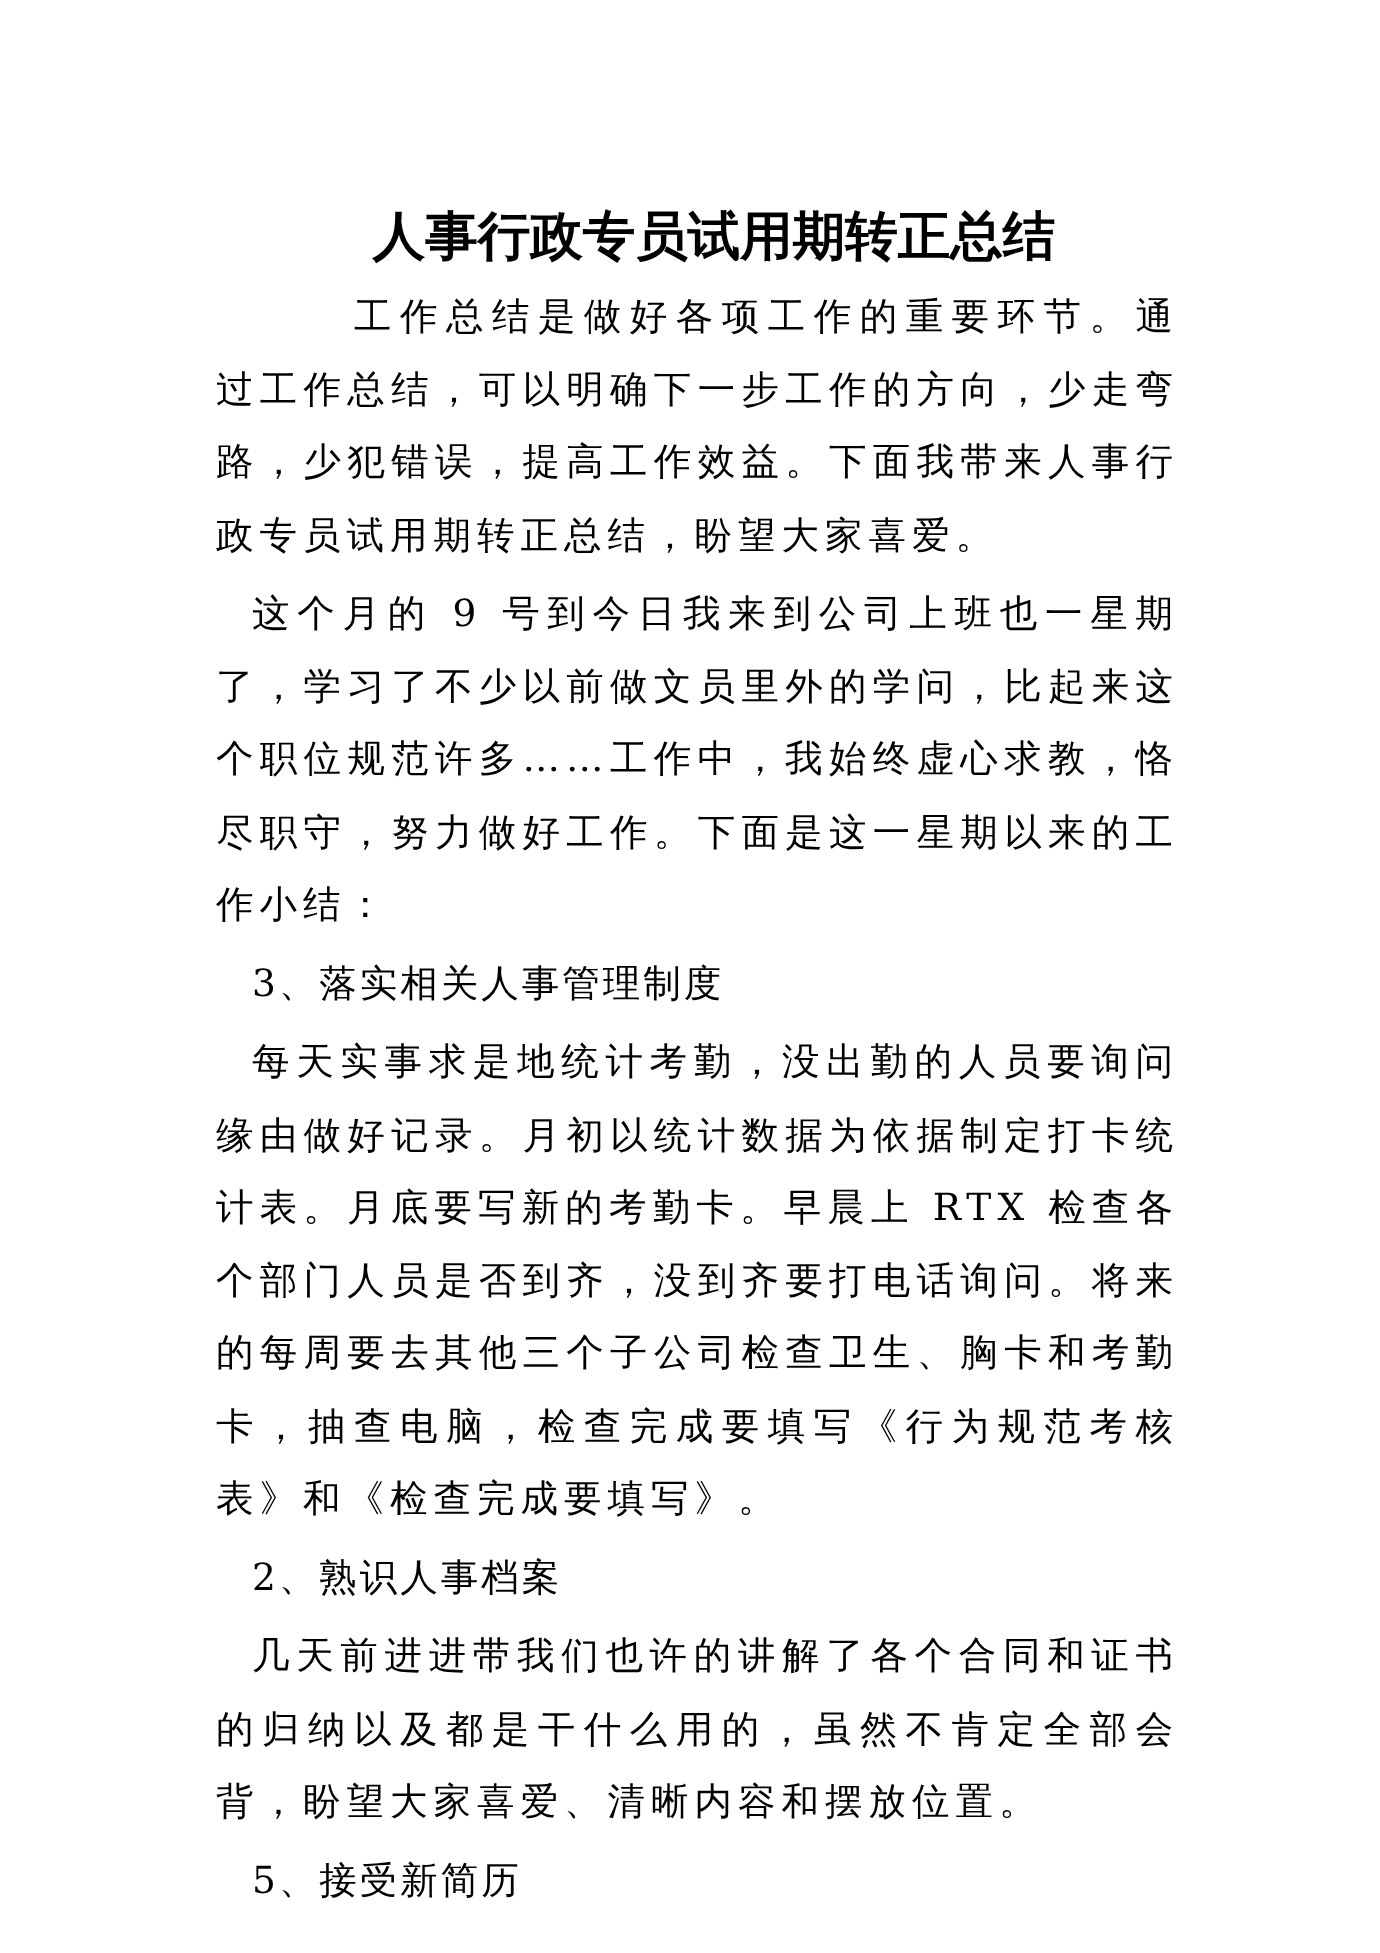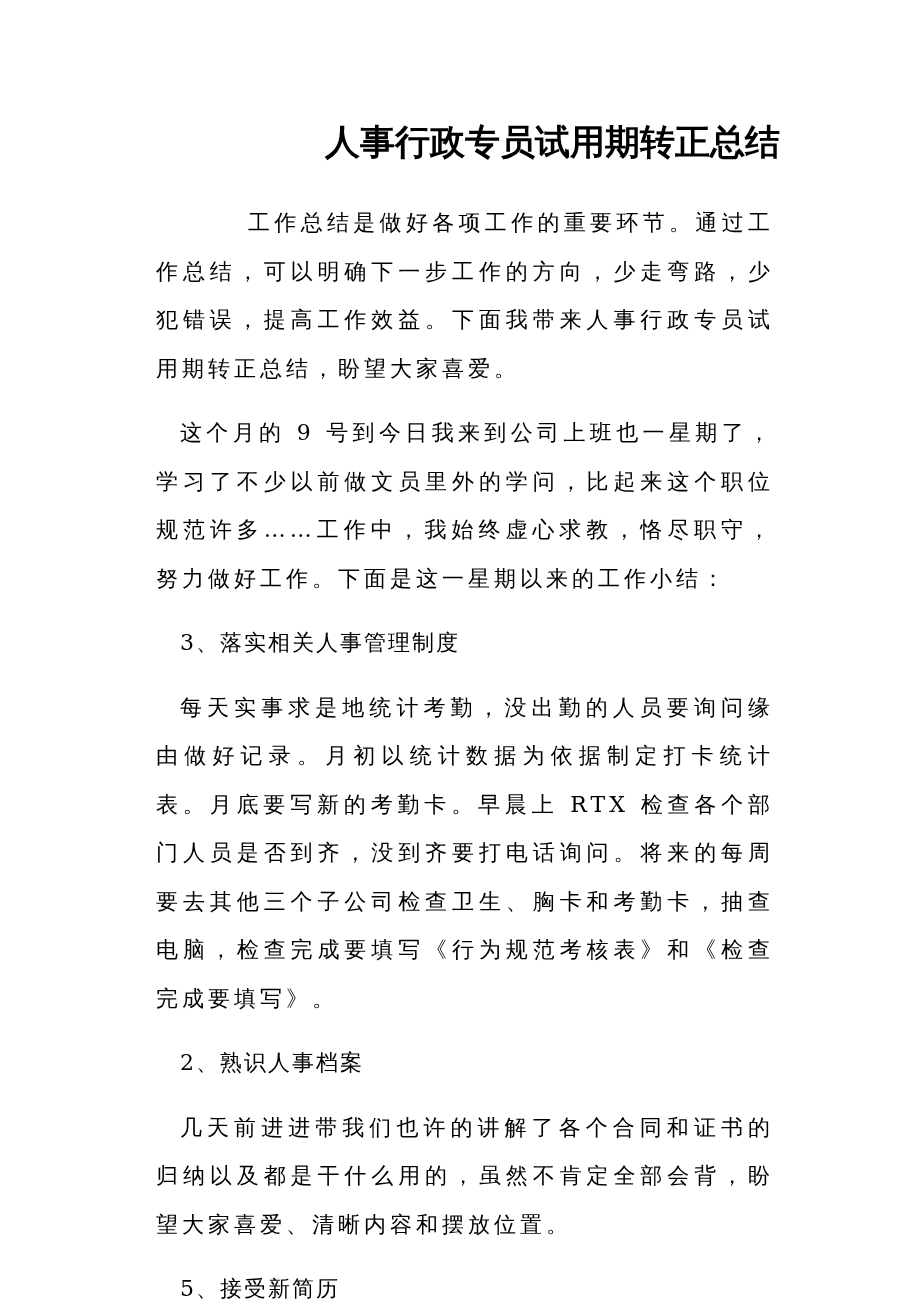--- a/index.html
+++ b/index.html
@@ -19,37 +19,37 @@
       position: absolute;
       left: 140px;
       top: 0;
       width: 650px;
     }
     .title {
       position: absolute;
       left: 0;
       top: 120px;
       width: 640px;
-      text-align: right;
+      text-align: center;
       font-family: "DejaVu Sans", "Liberation Sans", sans-serif;
       font-weight: bold;
       font-size: 35px;
       line-height: 44px;
       letter-spacing: 0px;
-      margin: 0;
+      margin: 16px;
     }
     .body {
       position: absolute;
       left: 0;
       top: 183px;
       width: 650px;
     }
     .para {
-      margin: 16px;
-      font-size: 22px;
+      margin: 4px;
+      font-size: 25px;
       line-height: 48.5px;
       letter-spacing: 4px;
       text-align: justify;
       text-align-last: left;
       word-break: break-all;
     }
     .para.intro {
       text-indent: 92px;
     }
     .para.indent {

